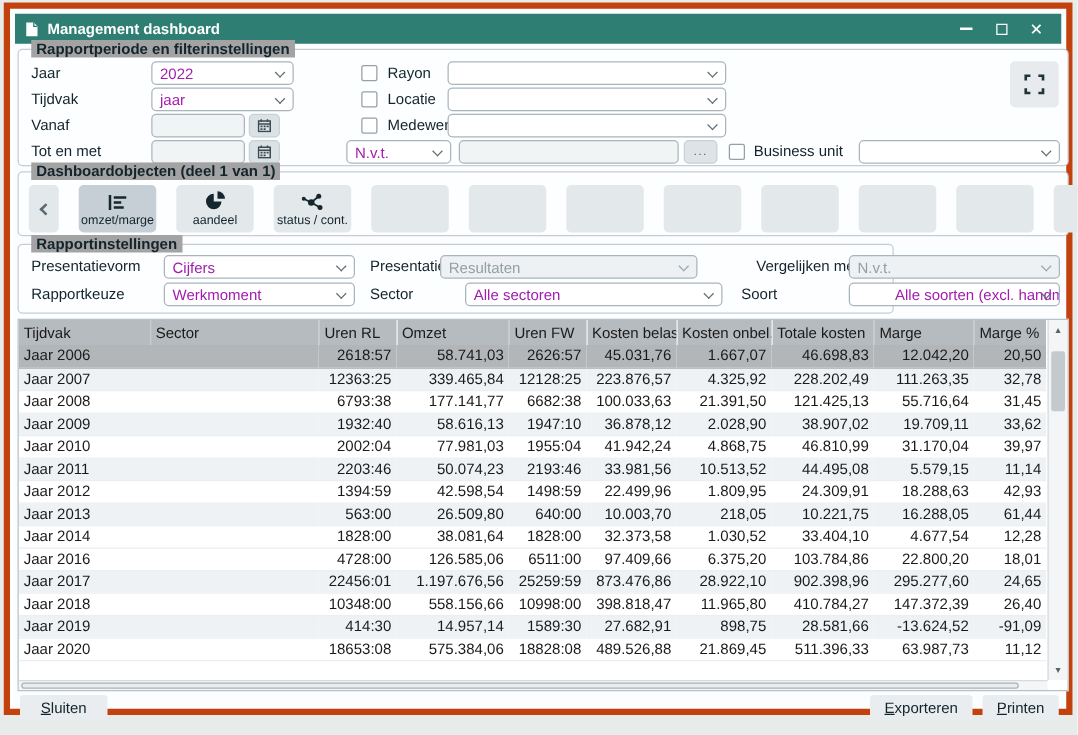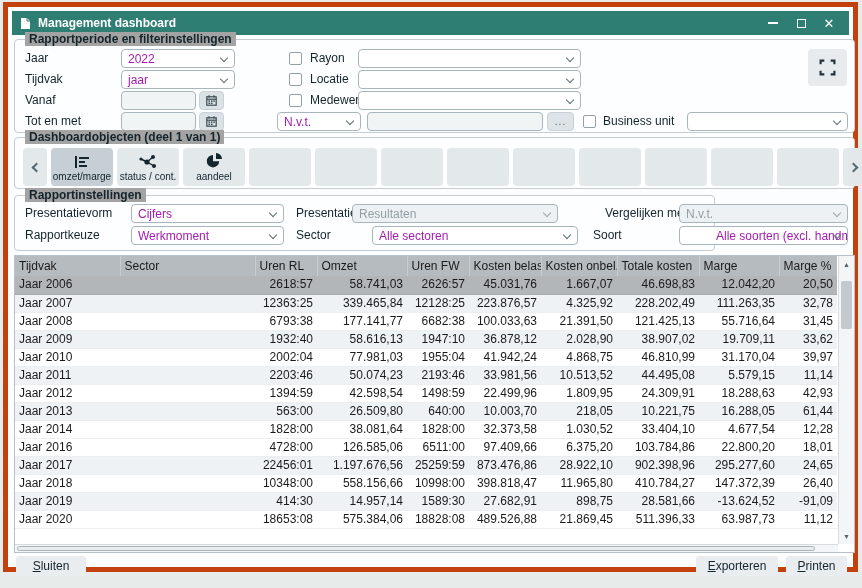--- a/index.html
+++ b/index.html
@@ -70,21 +70,21 @@
   .l-vanaf  { left: 10px; top: 51px; }  .i-vanaf  { left: 106px; top: 51px; width: 75px; } .c-vanaf { left: 184px; top: 51px; }
   .l-tot    { left: 10px; top: 72px; }  .i-tot    { left: 106px; top: 72px; width: 75px; } .c-tot   { left: 184px; top: 72px; }
   .cb-rayon { left: 274px; top: 12px; } .l-rayon  { left: 295px; top: 9px; text-align: center; }  .s-rayon  { left: 343px; top: 9px;  width: 223px; }
   .cb-loc   { left: 274px; top: 33px; } .l-loc    { left: 295px; top: 30px; } .s-loc    { left: 343px; top: 30px; width: 223px; }
   .cb-mdw   { left: 274px; top: 54px; } .l-mdw    { left: 295px; top: 51px; } .s-mdw    { left: 343px; top: 51px; width: 223px; }
   .s-nvt    { left: 262px; top: 72px; width: 84px; }
   .i-filter { left: 352px; top: 72px; width: 176px; }
   .b-ell    { left: 532px; top: 72px; }
   .cb-bu    { left: 568px; top: 75px; } .l-bu { left: 588px; top: 72px; } .s-bu { left: 672px; top: 72px; width: 161px; }
   
-  .tiles-row { position: absolute; left: 8px; top: 10px; right: 8px; height: 38px; display: flex; gap: 4px; }
+  .tiles-row { position: absolute; left: 8px; top: 10px; right: 8px; height: 38px; display: flex; gap: 16px; }
   .nav-arrow {
     width: 24px; background: #e3e8eb; border-radius: 4px;
     display: flex; align-items: center; justify-content: center; flex: none;
   }
   .nav-arrow.right { margin-left: auto; }
   .chevL { width: 7px; height: 7px; border-left: 2px solid #5a6a72; border-bottom: 2px solid #5a6a72; transform: rotate(45deg); margin-left: 3px; }
   .chevR { width: 7px; height: 7px; border-right: 2px solid #5a6a72; border-top: 2px solid #5a6a72; transform: rotate(45deg); margin-right: 3px; }
   .tile {
     width: 62px; background: #e3e8eb; border-radius: 4px; flex: none;
     display: flex; flex-direction: column; align-items: center; justify-content: center; gap: 1px;
@@ -274,42 +274,42 @@
               <path d="M4 2v12"></path>
               <path d="M7 4h10"></path>
               <path d="M7 8h6"></path>
               <path d="M7 12h8"></path>
             </svg>
           </span>
           <span class="tile-label">omzet/marge</span>
         </div>
         <div class="tile">
           <span class="tile-icon">
+            <svg width="18" height="18" viewBox="0 0 18 18" fill="#16262e">
+              <path d="M8 3 A6.2 6.2 0 1 0 14.2 9.2 L8 9.2 Z"></path>
+              <path d="M11 1 A6 6 0 0 1 17 7 L11 7 Z"></path>
+            </svg>
+          </span>
+          <span class="tile-label">aandeel</span>
+        </div>
+        <div class="tile">
+          <span class="tile-icon">
             <svg width="22" height="16" viewBox="0 0 22 16">
               <g stroke="#16262e" stroke-width="1.4">
                 <line x1="10" y1="8" x2="4" y2="5"></line>
                 <line x1="10" y1="8" x2="16" y2="3"></line>
                 <line x1="10" y1="8" x2="17" y2="12"></line>
               </g>
               <circle cx="10" cy="8" r="2.6" fill="#16262e"></circle>
               <circle cx="4" cy="5" r="1.6" fill="#16262e"></circle>
               <circle cx="16" cy="3" r="2" fill="#16262e"></circle>
               <circle cx="17" cy="12" r="2" fill="#16262e"></circle>
             </svg>
           </span>
           <span class="tile-label">status / cont.</span>
-        </div>
-        <div class="tile">
-          <span class="tile-icon">
-            <svg width="18" height="18" viewBox="0 0 18 18" fill="#16262e">
-              <path d="M8 3 A6.2 6.2 0 1 0 14.2 9.2 L8 9.2 Z"></path>
-              <path d="M11 1 A6 6 0 0 1 17 7 L11 7 Z"></path>
-            </svg>
-          </span>
-          <span class="tile-label">aandeel</span>
         </div>
         <div class="tile"></div>
         <div class="tile"></div>
         <div class="tile"></div>
         <div class="tile"></div>
         <div class="tile"></div>
         <div class="tile"></div>
         <div class="tile"></div>
         <div class="tile"></div>
         <div class="tile"></div>

